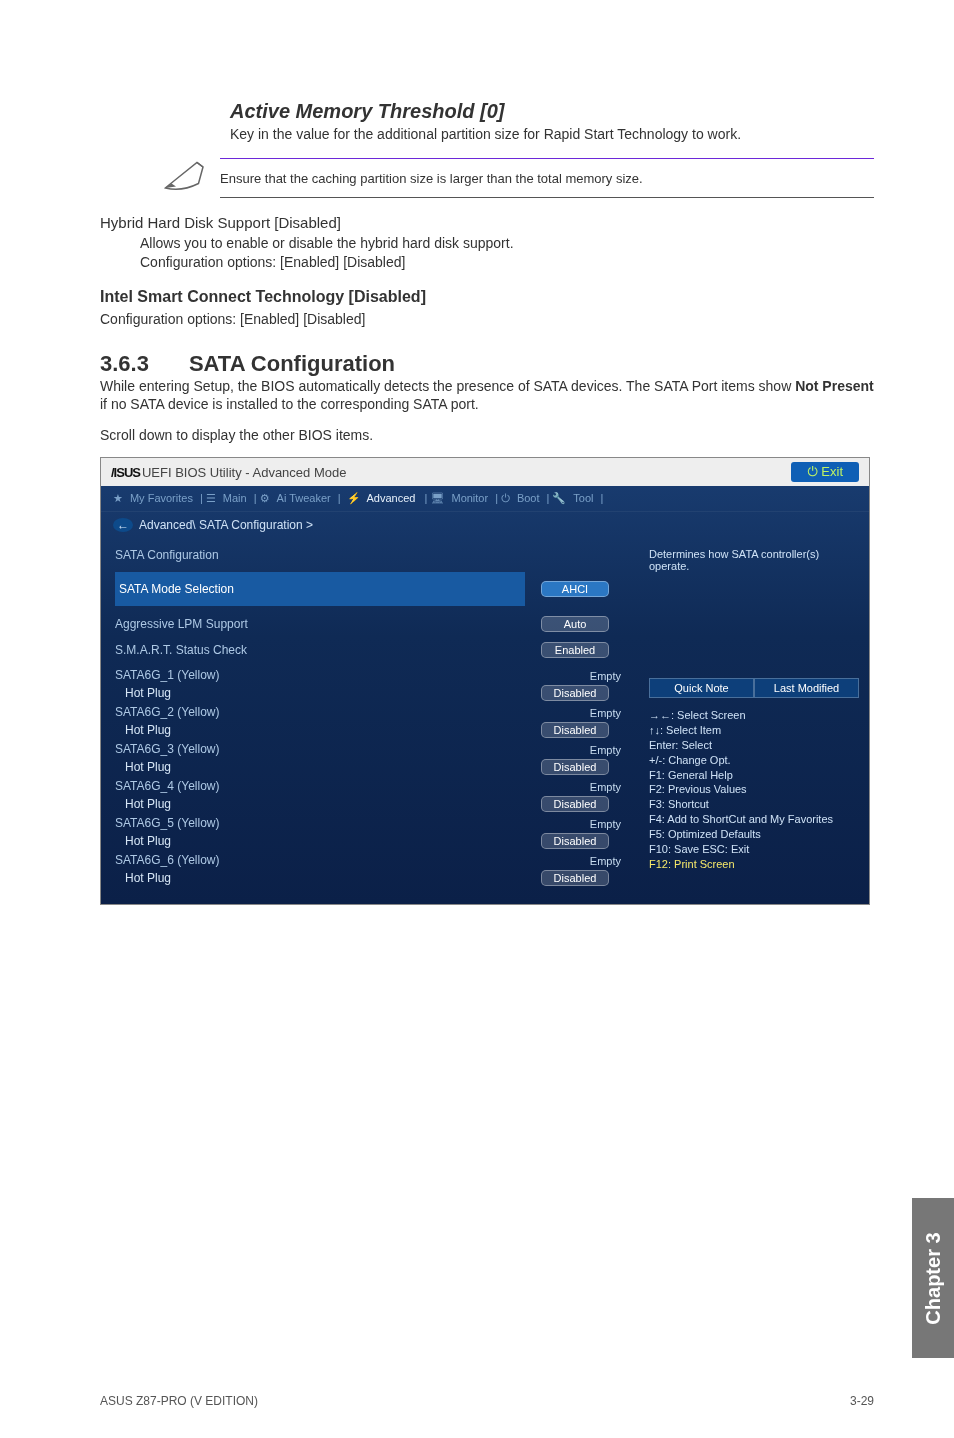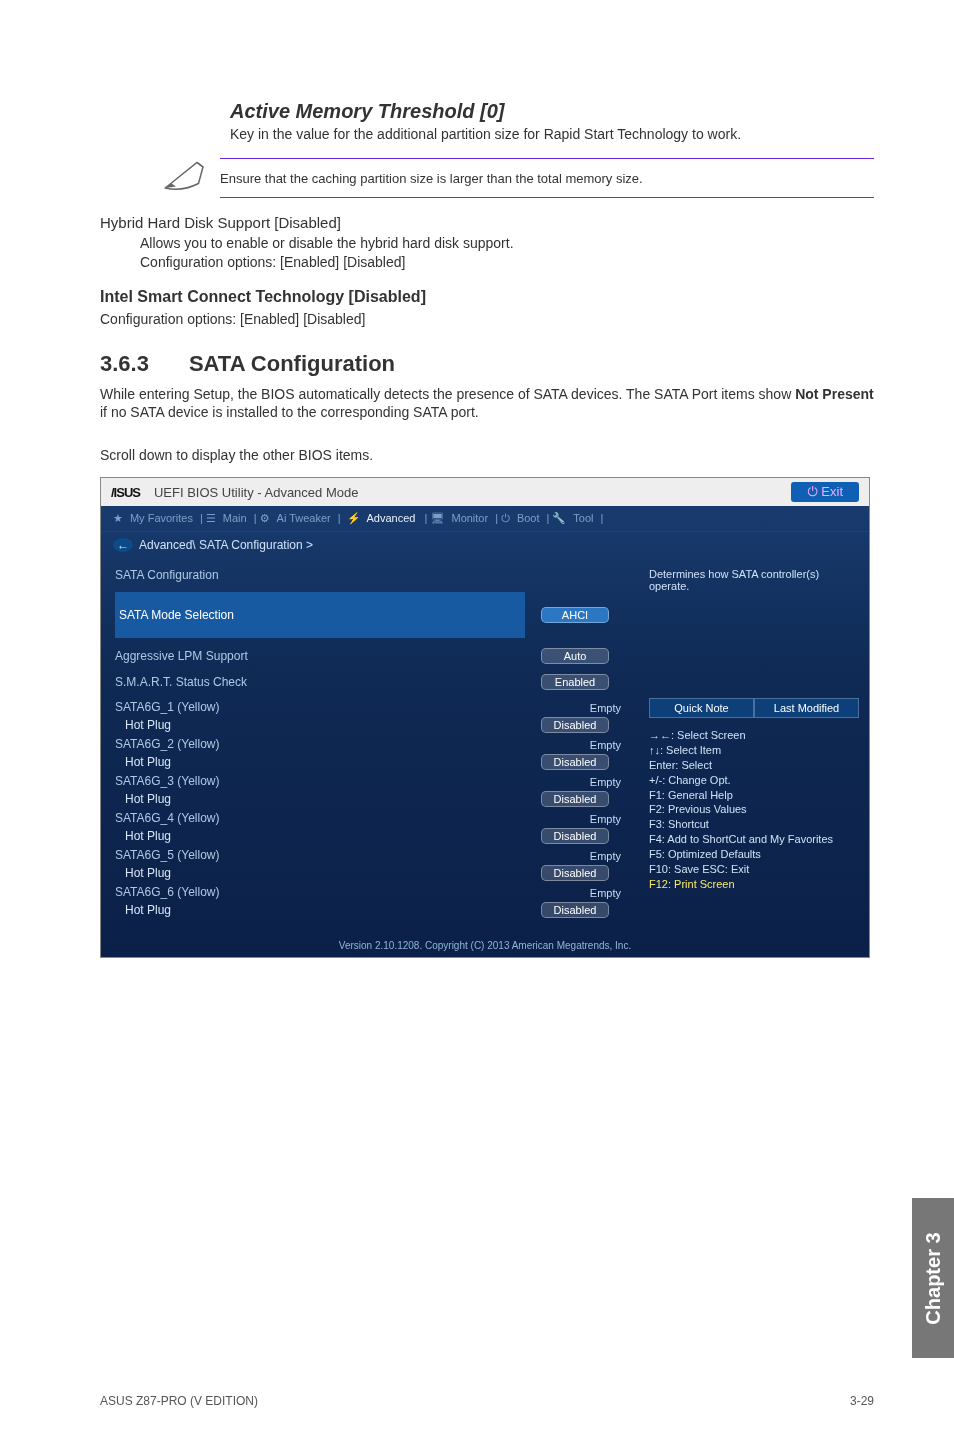--- a/index.html
+++ b/index.html
@@ -22,40 +22,40 @@
   .note-text { font-size: 13px; }
 
   .h3 { font-weight: normal; font-size: 15px; margin-top: 6px; margin-bottom: 3px; }
   .sub-indent { padding-left: 40px; }
   .sub-text { font-size: 14px; line-height: 1.35; }
 
   .h2 { font-weight: bold; font-size: 16px; margin-top: 16px; margin-bottom: 4px; }
 
   .sec-num { font-weight: bold; font-size: 22px; display: inline-block; margin-right: 40px; }
   .sec-title { font-weight: bold; font-size: 22px; }
-  .sec-head { margin-top: 22px; margin-bottom: 8px; }
+  .sec-head { margin-top: 22px; }
 
   sup { font-size: 9px; }
 
   
   .bios { width: 770px; border: 1px solid #888; margin-top: 12px; background: linear-gradient(#1a3e73, #0f2a55 40%, #0b2048); color: #d0e0f4; font-size: 12px; position: relative; font-family: Tahoma, Arial, sans-serif; }
   .bios-titlebar { background: #eee; color: #444; padding: 4px 10px; font-size: 13px; display: flex; align-items: center; justify-content: space-between; }
-  .bios-title-left { display:flex; align-items:center; gap:14px; font-weight: normal; }
+  .bios-title-left { display:flex; align-items:center; gap:2px; font-weight: normal; }
   .bios-logo { color:#111; font-weight:bold; font-family: Arial Black, sans-serif; letter-spacing:-1px; }
-  .bios-exit-btn { background:#0f5fb5; color:#f0abfc; padding:2px 16px; border-radius:3px; font-size:13px; }
+  .bios-exit-btn { background:#0f5fb5; color:#bef264; padding:2px 16px; border-radius:3px; font-size:13px; }
   .bios-menu { color:#bcd4ec; padding: 6px 10px; font-size: 11px; border-bottom: 1px solid rgba(255,255,255,0.05); }
   .bios-menu span { margin: 0 2px; }
   .bios-menu .dim { color:#7aa0c8; }
   .bios-menu .hl { color:#e7f1fb;margin-top:16px; }
   .bios-back { display:flex; align-items:center; gap:6px; padding: 6px 12px; color:#cfe2f6; font-size:12px; }
   .bios-main { display:flex; }
   .bios-left { flex: 1; padding: 10px 14px 16px; }
   .bios-row { display:flex; align-items:center; margin-bottom: 10px; font-size:12px; }
   .bios-label { flex:1; color:#aec9e5; }
-  .bios-label.hi { color:#fff; background:#185aa2; padding:16px 4px; }
+  .bios-label.hi { color:#fff; background:#185aa2; padding:10px 4px; }
   .bios-val { width: 100px; text-align:center; }
   .pill { display:inline-block; background: rgba(255,255,255,0.18); border:1px solid rgba(255,255,255,0.35); color:#fff; padding:1px 12px; border-radius:5px; font-size:11px; min-width:68px; }
   .pill.hi { background:#2b77c3; }
   .bios-group { margin-top: 4px; }
   .bios-group-title { color:#aec9e5; font-size:12px; margin-bottom:1px; }
   .bios-group-row { display:flex; align-items:center; margin-bottom:2px; }
   .bios-sub-label { flex:1; padding-left:10px; color:#d6e6f6; }
   .bios-sub-val { width:100px; text-align:center; }
   .sub-val-stack { text-align:right; padding-right:4px; }
   .tv { color:#c7dcf0; font-size:11px; display:block; }
@@ -102,21 +102,21 @@
     <div class="sub-text">Configuration options: [Enabled] [Disabled]</div>
   </div>
 
   <div class="h2">Intel Smart Connect Technology [Disabled]</div>
   <div class="sub-text" style="margin-top:4px;">Configuration options: [Enabled] [Disabled]</div>
 
   <div class="sec-head">
     <span class="sec-num">3.6.3</span><span class="sec-title">SATA Configuration</span>
   </div>
   <div class="sub-text"><span>While entering Setup, the BIOS automatically detects the presence of SATA devices. The SATA Port items show </span><b>Not Present</b><span> if no SATA device is installed to the corresponding SATA port.</span></div>
-  <div class="sub-text" style="margin-top:24px;">Scroll down to display the other BIOS items.</div>
+  <div class="sub-text" style="margin-top:12px;">Scroll down to display the other BIOS items.</div>
 
   <div class="bios">
     <div class="bios-titlebar">
       <div class="bios-title-left">
         <span class="bios-logo">/ISUS</span>
         <span> UEFI BIOS Utility - Advanced Mode</span>
       </div>
       <div class="bios-exit-btn">
         <span>⏻ </span><span>Exit</span>
       </div>
@@ -243,21 +243,20 @@
           <div>F1: General Help</div>
           <div>F2: Previous Values</div>
           <div>F3: Shortcut</div>
           <div>F4: Add to ShortCut and My Favorites</div>
           <div>F5: Optimized Defaults</div>
           <div>F10: Save  ESC: Exit</div>
           <div class="hl-y">F12: Print Screen</div>
         </div>
       </div>
     </div>
-    <div class="bios-footer">Version 2.10.1208. Copyright (C) 2013 American Megatrends, Inc.</div>
   </div>
 
   <div class="chapter-tab">
       <span>Chapter 3</span>
     </div>
 
   <div class="footer">
     <div>ASUS Z87-PRO (V EDITION)</div>
     <div>3-29</div>
   </div>

